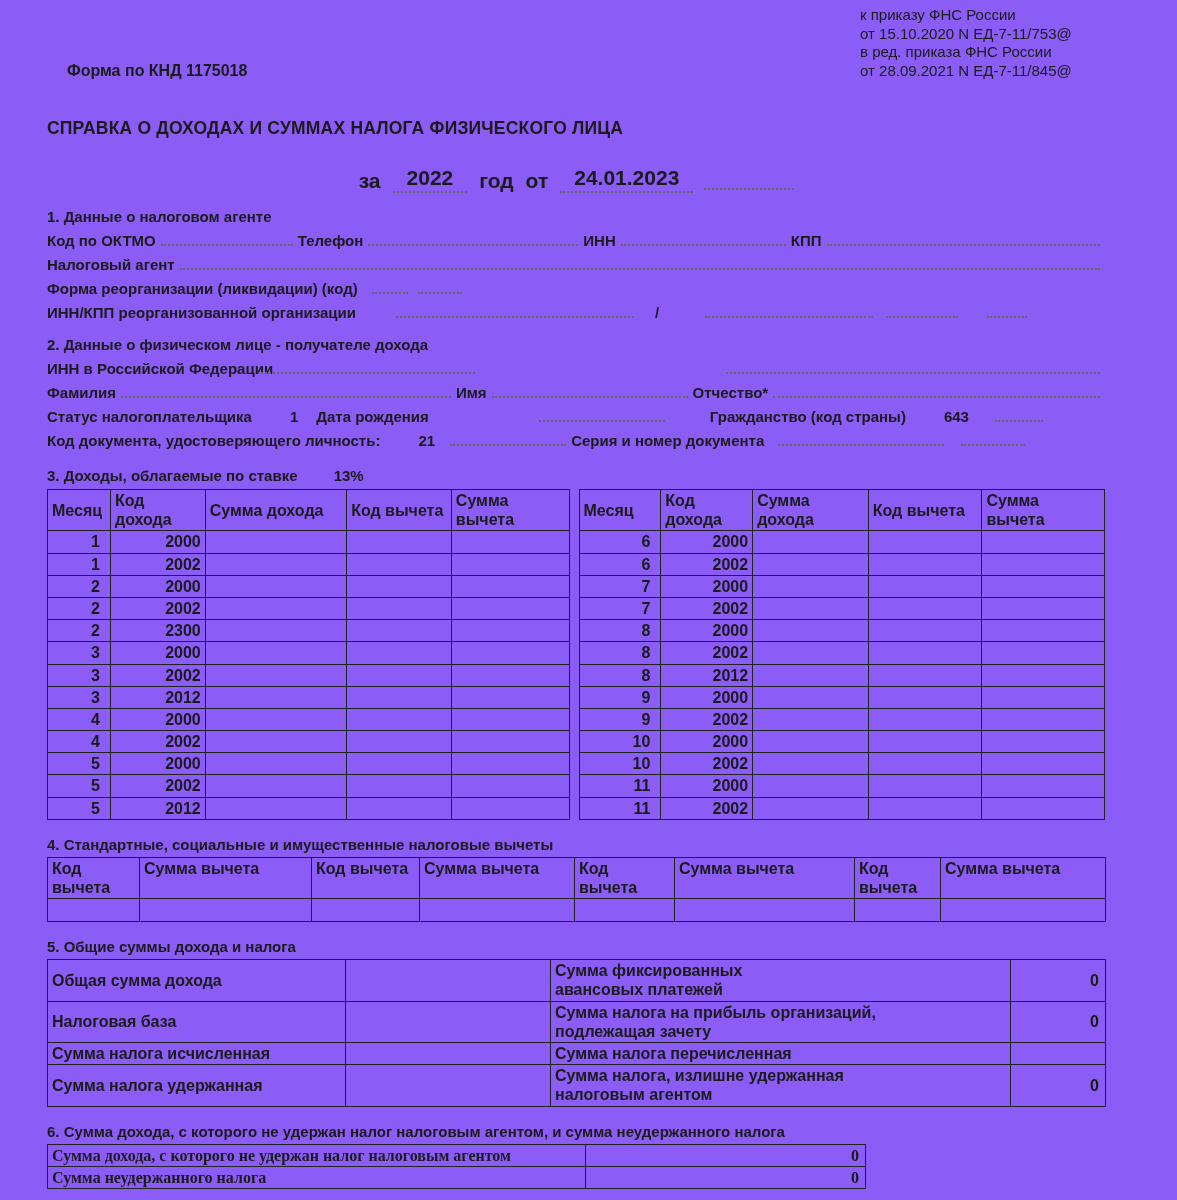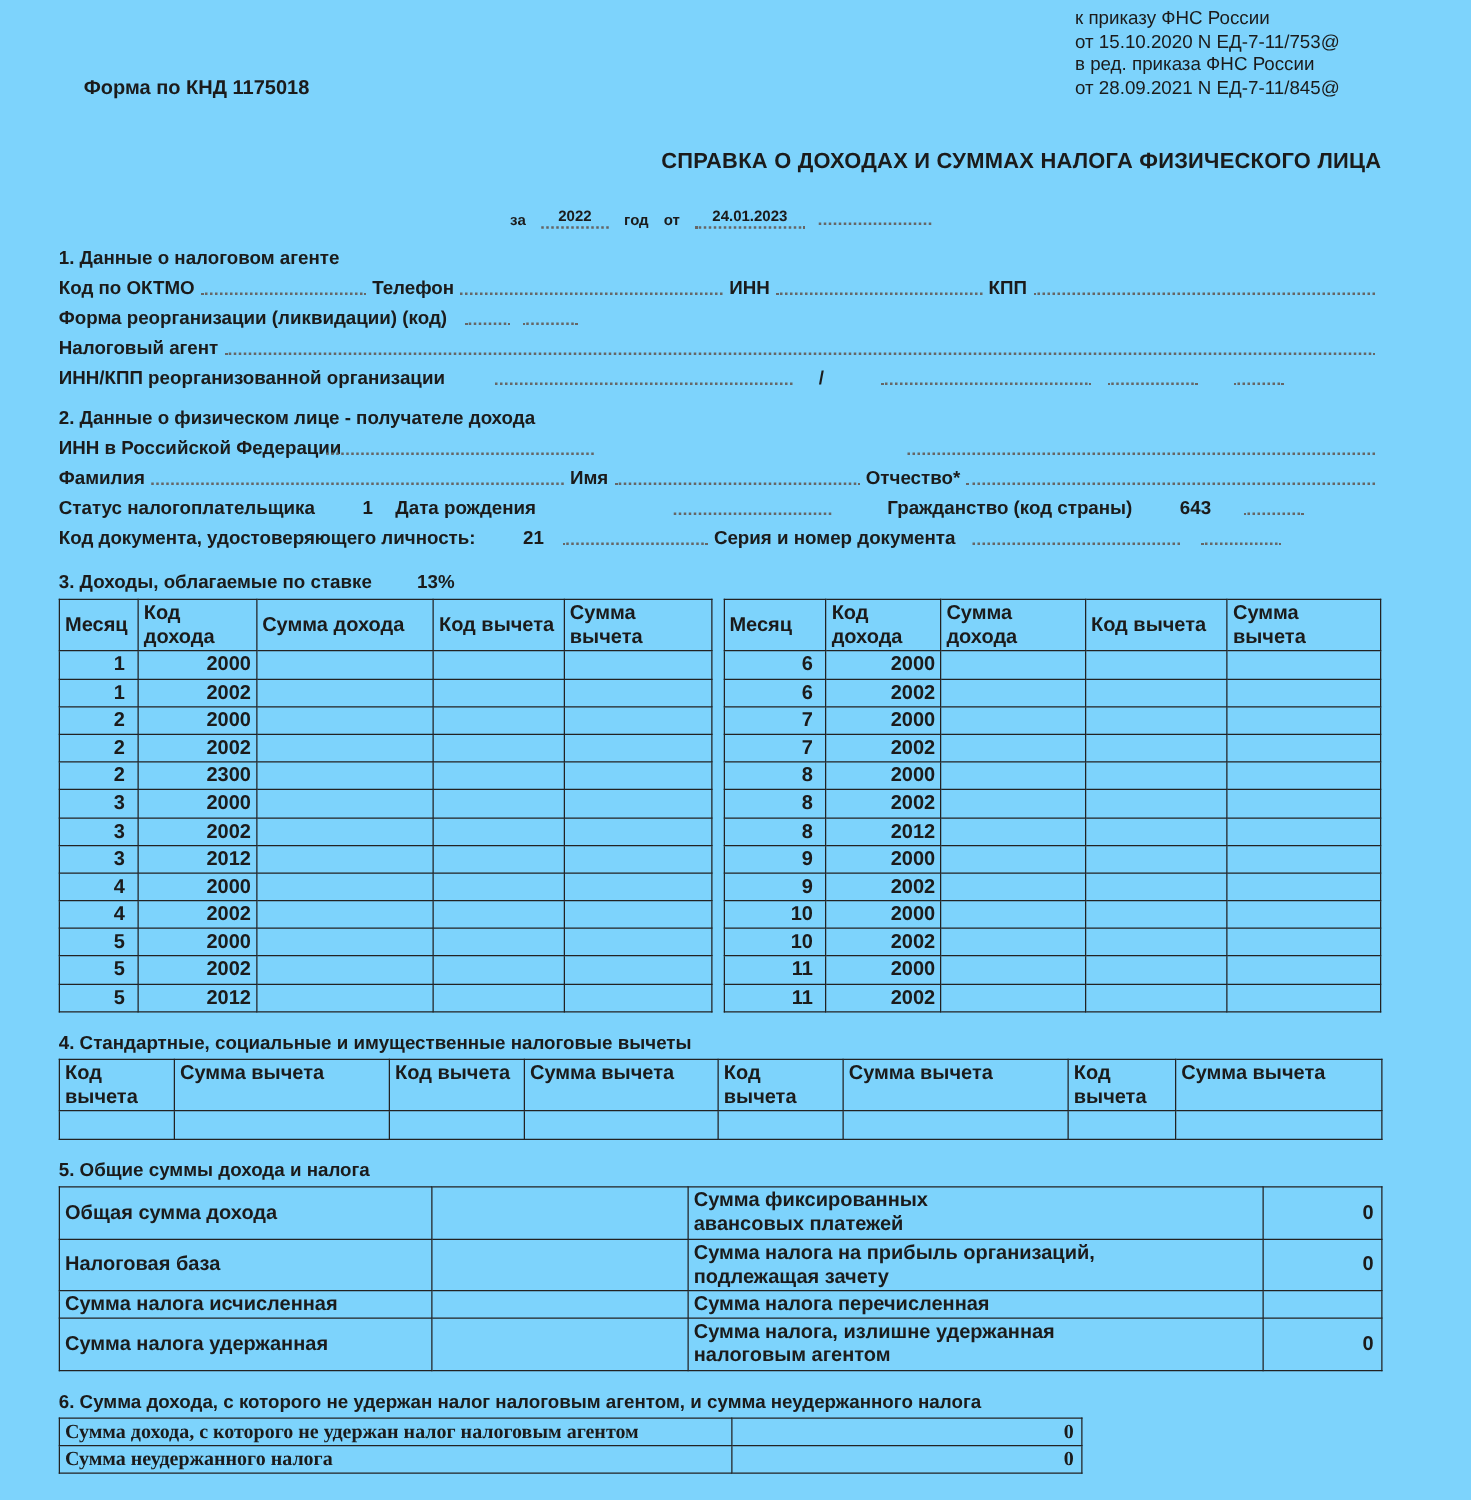--- a/index.html
+++ b/index.html
@@ -1,25 +1,25 @@
 <!DOCTYPE html>
 <html><head>
 <meta charset="utf-8">
 <style>
   html,body{margin:0;padding:0;background:#ffffff;}
   .page{
-    width:1177px;height:1200px;background:#7dd3fc;position:relative;box-sizing:border-box;
+    width:1177px;height:1200px;background:#8b5cf6;position:relative;box-sizing:border-box;
     padding:6px 72px 0 47px;font-family:"Liberation Sans",sans-serif;color:#1b1b1b;
     overflow:hidden;
   }
   .hdr{position:relative;height:92px;}
   .order{position:absolute;top:0;right:0;width:245px;font-size:15px;line-height:1.24;font-weight:400;}
   .knd{position:absolute;left:20px;top:56px;font-size:16px;font-weight:700;}
-  .title{text-align:right;font-size:17.5px;font-weight:700;margin:20px 0 0;letter-spacing:.2px;}
-  .period{display:flex;justify-content:center;align-items:flex-end;margin-top:27px;font-size:12px;font-weight:700;}
+  .title{text-align:left;font-size:17.5px;font-weight:700;margin:20px 0 0;letter-spacing:.2px;}
+  .period{display:flex;justify-content:center;align-items:flex-end;margin-top:27px;font-size:21px;font-weight:700;}
   .period > *{margin:0 6px;}
   .uval{border-bottom:2px dotted #666;padding:0 14px 1px;}
   .dots{border-bottom:2px dotted #666;height:2px;align-self:flex-end;margin:0 5px 3px;}
   .grow{flex:1 1 auto;}
   .sec-title{font-size:15px;font-weight:700;margin:15px 0 3px;}
   .row{display:flex;align-items:flex-end;font-size:15px;font-weight:700;margin-top:4px;min-height:20px;}
   .row .lbl{white-space:nowrap;}
   .val{padding:0 10px;}
   .rate{margin-left:32px;}
 
@@ -74,27 +74,27 @@
     <span class="lbl">Код по ОКТМО</span>
     <span class="dots" style="width:132px"></span>
     <span class="lbl">Телефон</span>
     <span class="dots" style="width:210px"></span>
     <span class="lbl">ИНН</span>
     <span class="dots" style="width:165px"></span>
     <span class="lbl">КПП</span>
     <span class="dots grow"></span>
   </div>
   <div class="row">
+    <span class="lbl">Налоговый агент</span>
+    <span class="dots grow"></span>
+  </div>
+  <div class="row">
     <span class="lbl">Форма реорганизации (ликвидации)  (код)</span>
     <span class="dots" style="width:36px;margin-left:14px"></span>
     <span class="dots" style="width:44px"></span>
-  </div>
-  <div class="row">
-    <span class="lbl">Налоговый агент</span>
-    <span class="dots grow"></span>
   </div>
   <div class="row">
     <span class="lbl">ИНН/КПП реорганизованной организации</span>
     <span class="dots" style="width:238px;margin-left:40px"></span>
     <span class="lbl" style="margin:0 16px;">/</span>
     <span class="dots" style="width:168px;margin-left:30px"></span>
     <span class="dots" style="width:72px;margin-left:8px"></span>
     <span class="dots" style="width:40px;margin-left:24px"></span>
   </div>
 

